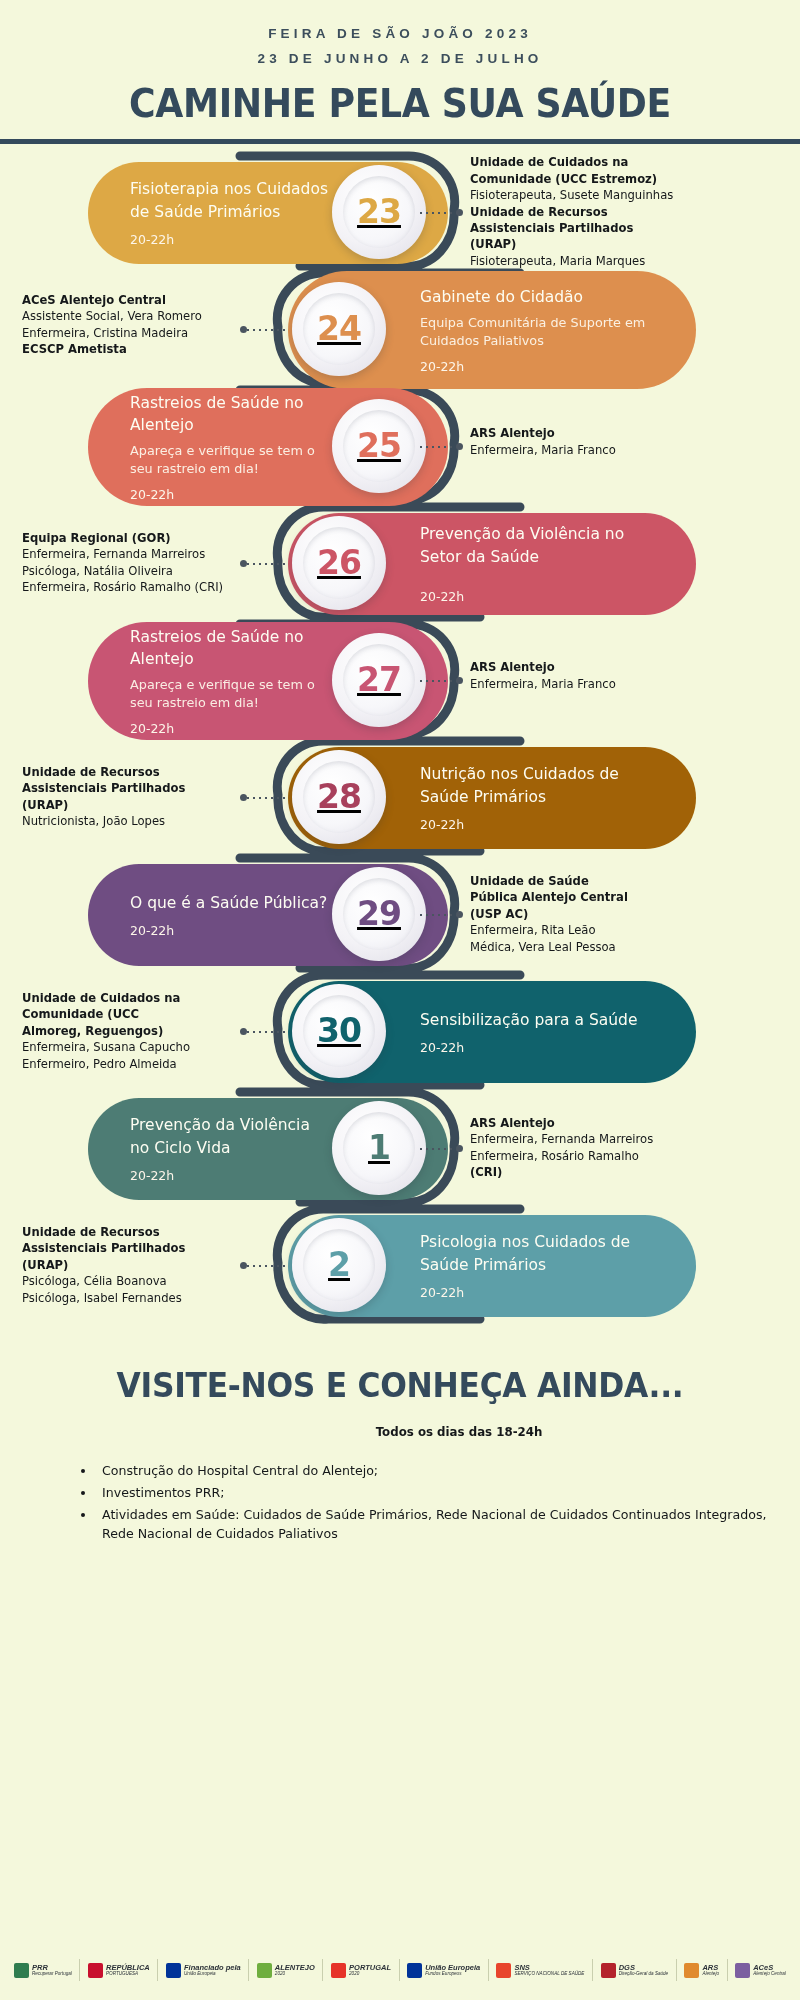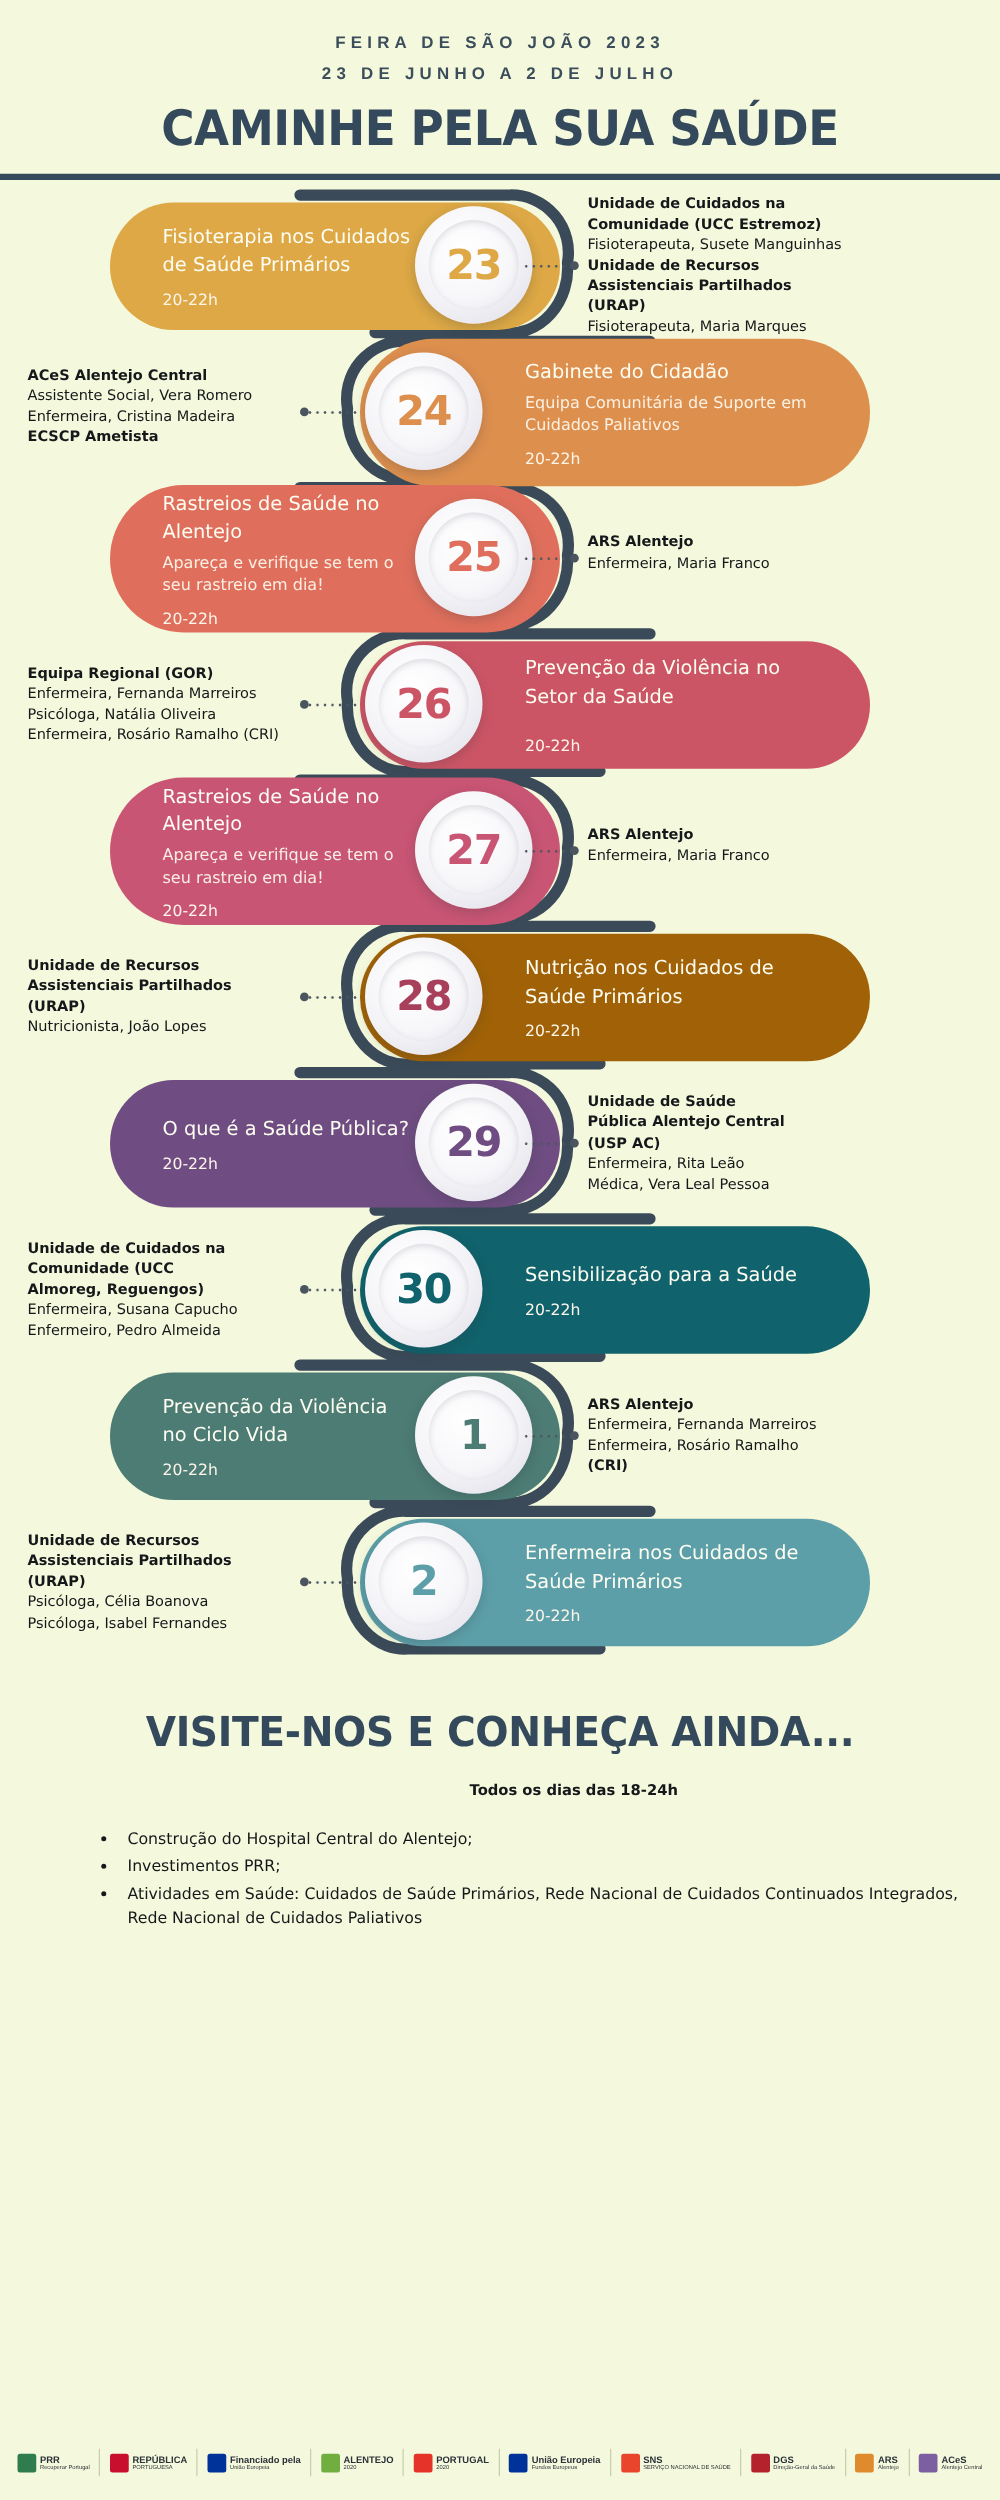--- a/index.html
+++ b/index.html
@@ -53,21 +53,21 @@
     color: #fdf6ea; font-size: 12.5px; margin-top: 9px;
     font-family: "DejaVu Sans", sans-serif;
   }
   .pill.tall { height: 118px; border-radius: 59px; }
 
   
   .medallion {
     position: absolute; width: 94px; height: 94px; border-radius: 50%;
     background: radial-gradient(circle at 38% 32%, #ffffff 0%, #f3f2f6 55%, #dedde6 100%);
     box-shadow: 0 3px 9px rgba(40,50,60,.22);
-    display: flex; align-items: center; justify-content: center;
+    display: flex; align-items: center; justify-content: center; text-decoration: underline;
   }
   .medallion::before {
     content: ""; position: absolute; width: 72px; height: 72px; border-radius: 50%;
     background: radial-gradient(circle at 40% 34%, #ffffff 0%, #f7f7fa 60%, #e6e5ed 100%);
     box-shadow: inset 0 2px 5px rgba(60,70,85,.16);
   }
   .med-num {
     position: relative; font-size: 33px; font-weight: 800;
     font-family: "DejaVu Sans", sans-serif; letter-spacing: -1px;
   }
@@ -112,21 +112,21 @@
     position: absolute; bottom: 0; left: 0; width: 800px; height: 60px;
     display: flex; align-items: center; justify-content: space-between;
     padding: 0 14px;
   }
   .logo {
     display: flex; align-items: center; gap: 3px;
     font-size: 6.2px; color: #2b3138; line-height: 1.05;
     font-family: "Liberation Sans", sans-serif;
   }
   .logo-mark { width: 15px; height: 15px; border-radius: 2px; flex: 0 0 auto; }
-  .logo-txt { font-weight: 700; font-size: 7.5px; }
+  .logo-txt { font-weight: 700; font-size: 7.5px; font-style: italic; }
   .logo-txt small { display: block; font-weight: 400; font-size: 4.6px; }
   .sep { width: 1px; height: 22px; background: #c9cfae; }
 </style>
 </head>
 <body>
 
 <div class="page">
 
   <div class="header">
     <div class="kicker">FEIRA DE SÃO JOÃO 2023</div>
@@ -292,21 +292,21 @@
             <div class="anno-line b">ARS Alentejo</div>
             <div class="anno-line">Enfermeira, Fernanda Marreiros</div>
             <div class="anno-line">Enfermeira, Rosário Ramalho</div>
             <div class="anno-line b">(CRI)</div>
           </div>
           <div class="dots" style="top: 50px; left: 418px; width: 42px;"></div>
           <div class="dot" style="top: 47px; left: 456px;"></div>
         </div>
         <div class="row" style="top: 1065px;">
           <div class="pill right" style="background: rgb(93, 159, 168); top: 0px;">
-            <div class="pill-title">Enfermeira nos Cuidados de Saúde Primários</div>
+            <div class="pill-title">Psicologia nos Cuidados de Saúde Primários</div>
             <div class="pill-time">20-22h</div>
           </div>
           <div class="medallion" style="top: 3px; left: 292px;">
             <span class="med-num" style="color: rgb(93, 159, 168);">2</span>
           </div>
           <div class="anno left" style="top: 8.75px; left: 22px; width: 210px;">
             <div class="anno-line b">Unidade de Recursos</div>
             <div class="anno-line b">Assistenciais Partilhados</div>
             <div class="anno-line b">(URAP)</div>
             <div class="anno-line">Psicóloga, Célia Boanova</div>

